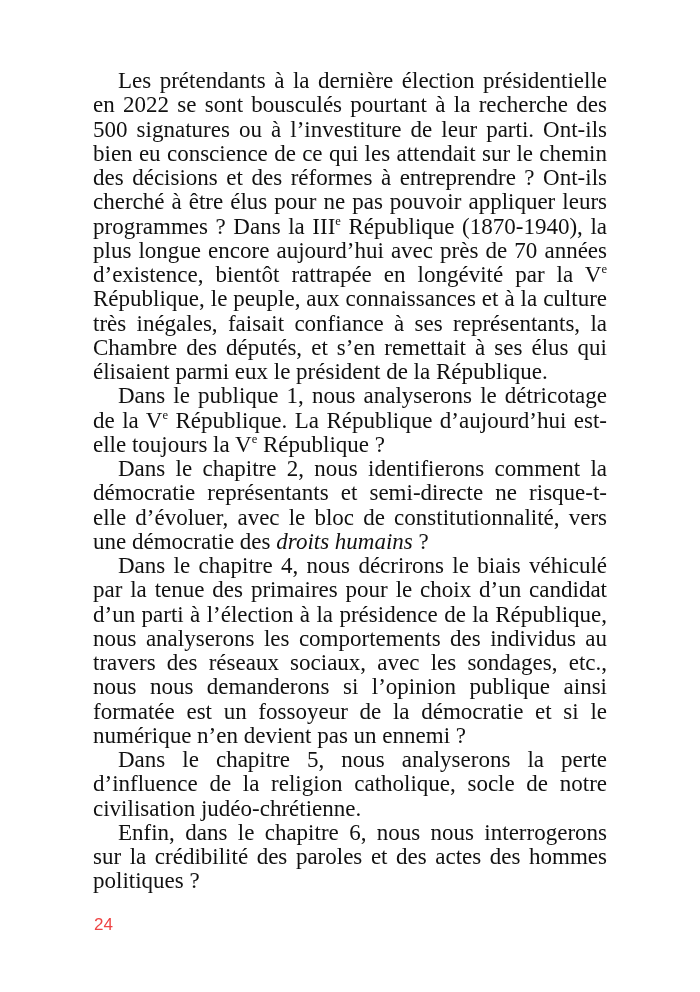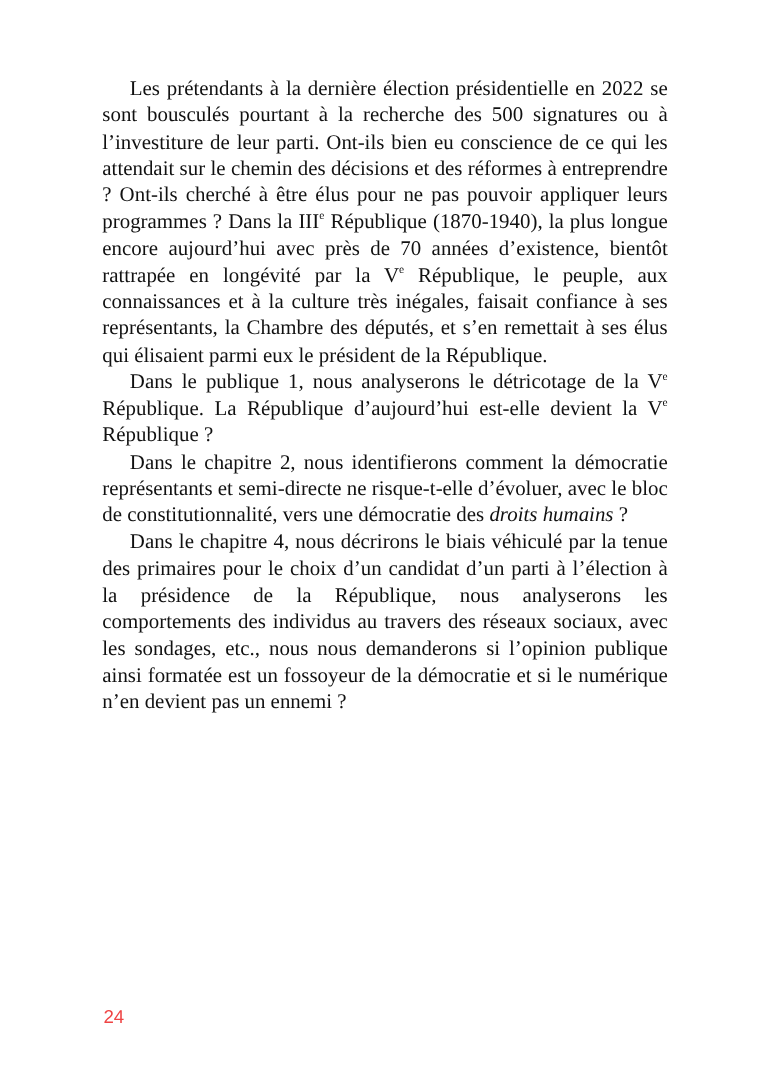--- a/index.html
+++ b/index.html
@@ -4,21 +4,21 @@
 <style>
   html, body { margin: 0; padding: 0; background: #ffffff; }
   body { width: 700px; height: 992px; position: relative; overflow: hidden; }
   .page { position: absolute; left: 0; top: 0; width: 700px; height: 992px; background: #fff; }
   .text-block {
     position: absolute;
     left: 93px;
     top: 69px;
     width: 514px;
     font-family: "Liberation Serif", serif;
-    font-size: 19px;
+    font-size: 23px;
     line-height: 24.25px;
     color: #111;
     text-align: justify;
   }
   .para { margin: 0; text-indent: 25px; }
   .para sup { font-size: 0.55em; vertical-align: 0.75em; line-height: 0; }
   .para em { }
   .page-number {
     position: absolute;
     left: 94px;
@@ -27,18 +27,20 @@
     font-size: 17px;
     color: #ef4444;
   }
 </style>
 </head>
 <body>
 
 <div class="page">
   <div class="text-block" id="text-block">
       <p class="para"><span>Les prétendants à la dernière élection présidentielle en 2022 se sont bousculés pourtant à la recherche des 500 signatures ou à l’investiture de leur parti. Ont-ils bien eu conscience de ce qui les attendait sur le chemin des décisions et des réformes à entreprendre ? Ont-ils cherché à être élus pour ne pas pouvoir appliquer leurs programmes ? Dans la III</span><sup>e</sup><span> République (1870-1940), la plus longue encore aujourd’hui avec près de 70 années d’existence, bientôt rattrapée en longévité par la V</span><sup>e</sup><span> République, le peuple, aux connaissances et à la culture très inégales, faisait confiance à ses représentants, la Chambre des députés, et s’en remettait à ses élus qui élisaient parmi eux le président de la République.</span></p>
-      <p class="para"><span>Dans le publique 1, nous analyserons le détricotage de la V</span><sup>e</sup><span> République. La République d’aujourd’hui est-elle devient la V</span><sup>e</sup><span> République ?</span></p>
+      <p class="para"><span>Dans le publique 1, nous analyserons le détricotage de la V</span><sup>e</sup><span> République. La République d’aujourd’hui est-elle toujours la V</span><sup>e</sup><span> République ?</span></p>
       <p class="para"><span>Dans le chapitre 2, nous identifierons comment la démocratie représentants et semi-directe ne risque-t-elle d’évoluer, avec le bloc de constitutionnalité, vers une démocratie des </span><em>droits humains</em><span> ?</span></p>
       <p class="para"><span>Dans le chapitre 4, nous décrirons le biais véhiculé par la tenue des primaires pour le choix d’un candidat d’un parti à l’élection à la présidence de la République, nous analyserons les comportements des individus au travers des réseaux sociaux, avec les sondages, etc., nous nous demanderons si l’opinion publique ainsi formatée est un fossoyeur de la démocratie et si le numérique n’en devient pas un ennemi ?</span></p>
+      <p class="para"><span>Dans le chapitre 5, nous analyserons la perte d’influence de la religion catholique, socle de notre civilisation judéo-chrétienne.</span></p>
+      <p class="para"><span>Enfin, dans le chapitre 6, nous nous interrogerons sur la crédibilité des paroles et des actes des hommes politiques ?</span></p>
     </div>
   <div class="page-number">24</div>
 </div>
 
 </body></html>

